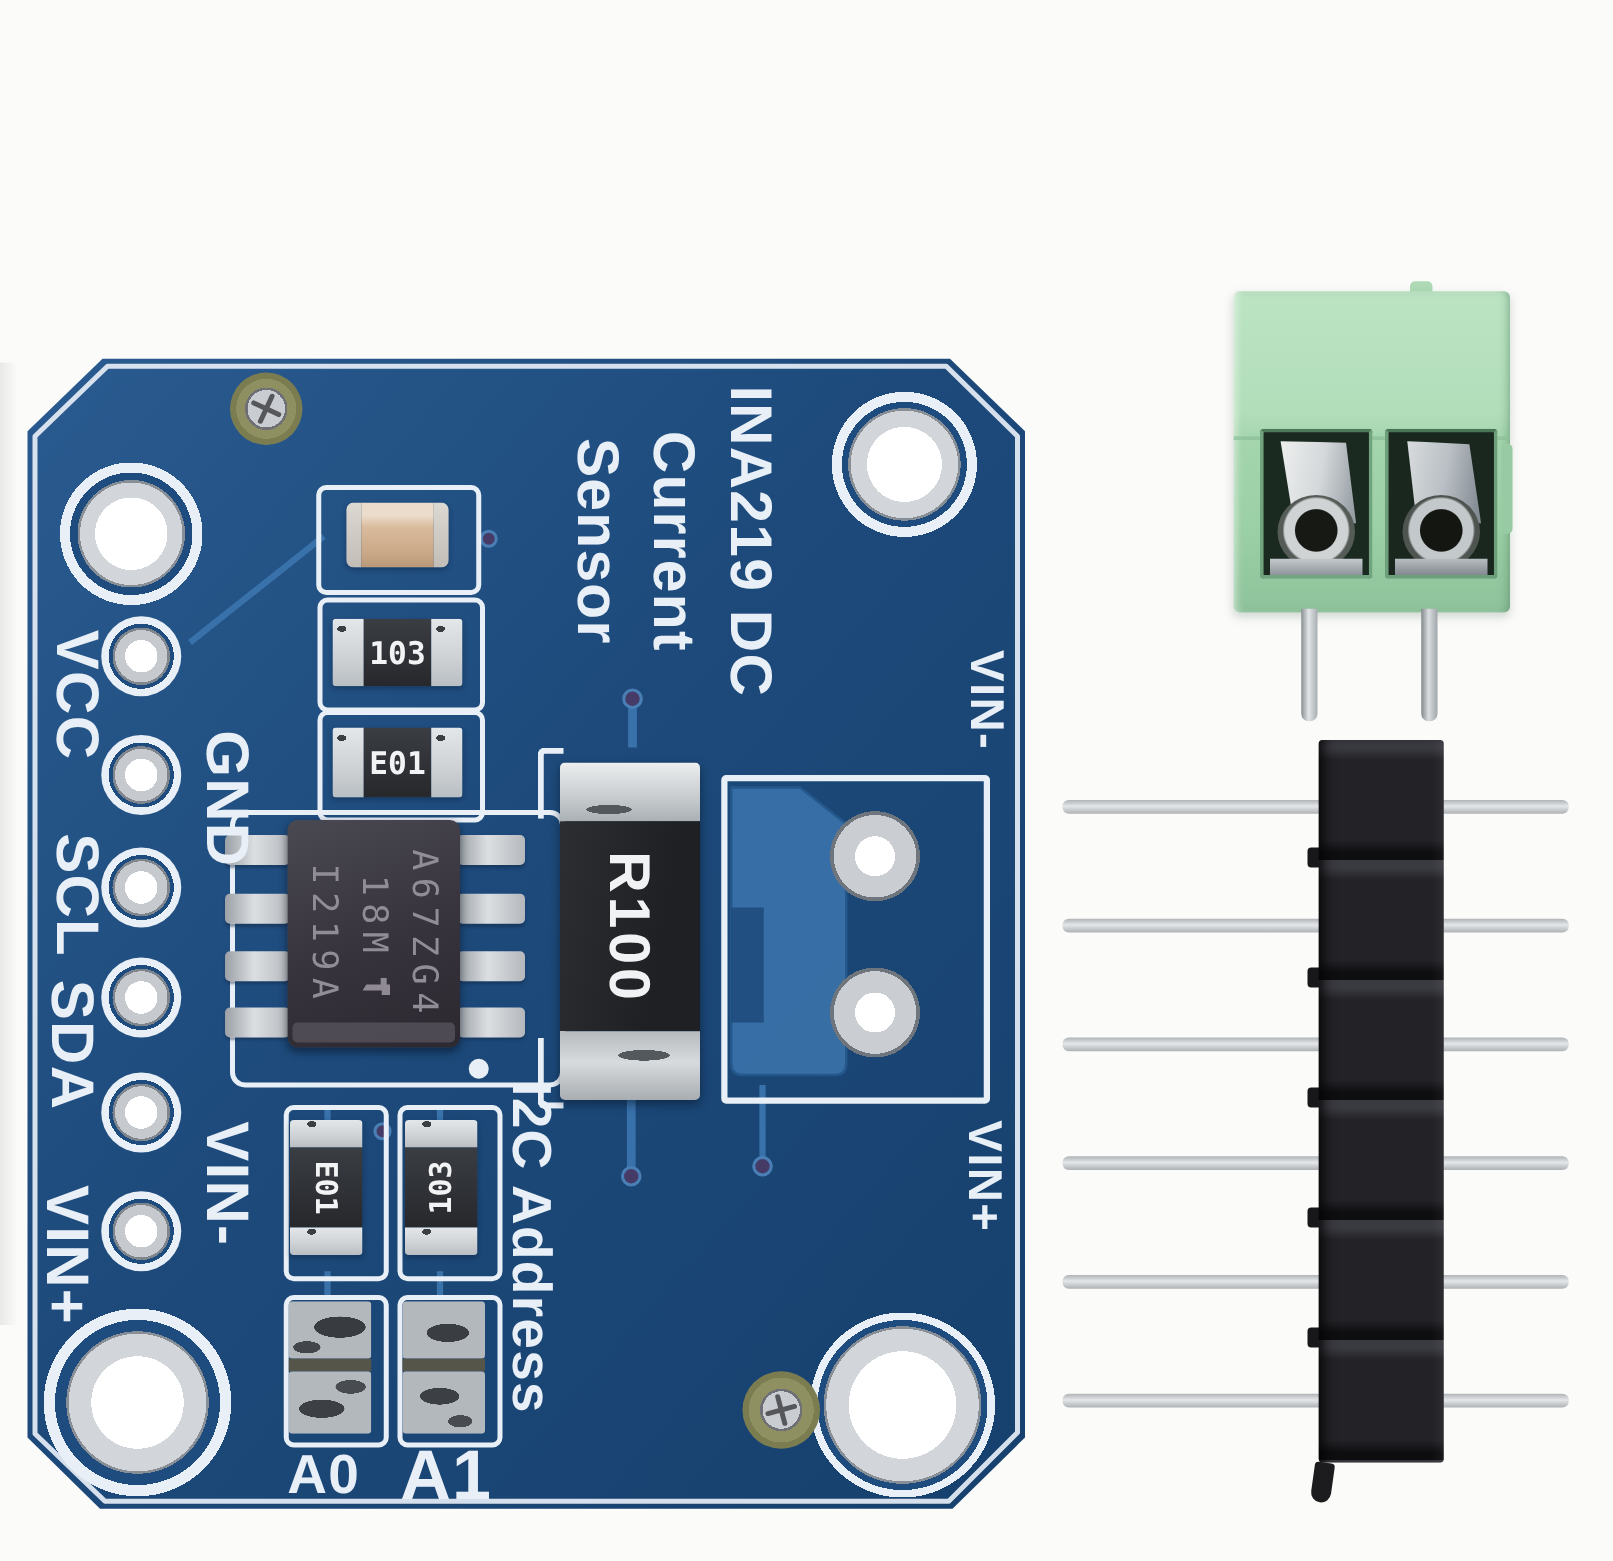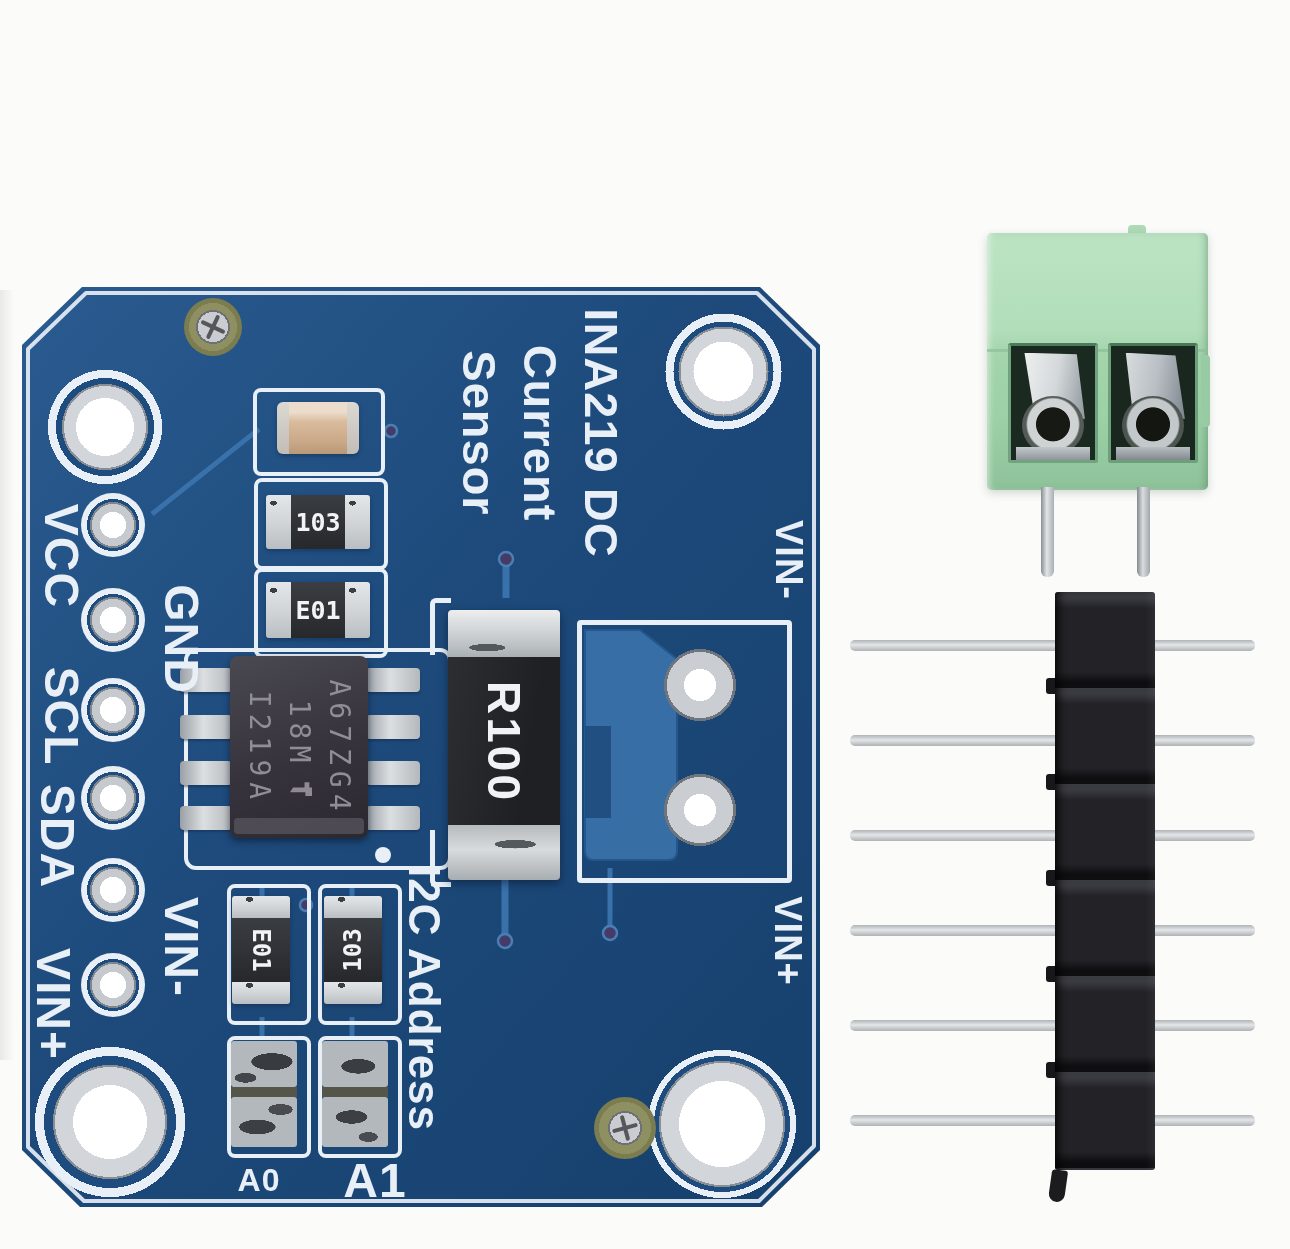--- a/index.html
+++ b/index.html
@@ -176,22 +176,22 @@
 
   <div class="v silk" style="left:540px;top:433px;width:270px;text-align:center;font-size:47px;line-height:61px;">
     <span style="display:block;">INA219 DC</span>
     <span style="display:block;">Current</span>
     <span style="display:block;">Sensor</span>
   </div>
 
   <div class="v silk" style="left:788px;top:560px;font-size:38px;">VIN-</div>
   <div class="v silk" style="left:787px;top:941px;font-size:38px;">VIN+</div>
   <div class="v silk" style="left:424px;top:998px;font-size:44px;">I2C Address</div>
-  <div class="hc silk" style="left:259px;top:1180px;font-size:32px;">A0</div>
-  <div class="hc silk" style="left:375px;top:1180px;font-size:48px;">A1</div>
+  <div class="hc silk" style="left:259px;top:1180px;font-size:44px;">A0</div>
+  <div class="hc silk" style="left:357px;top:1180px;font-size:56px;">A1</div>
 
   <div class="abs" style="left:985px;top:225px;width:225px;height:352px;">
     <div class="abs" style="left:143px;top:0;width:18px;height:10px;background:#aedbb6;border-radius:4px 4px 0 0;"></div>
     <div class="abs" style="left:2px;top:8px;width:221px;height:257px;border-radius:5px;
                 background:linear-gradient(180deg,#bce4c3 0%,#b2deba 38%,#a4d5ad 46%,#9cd0a6 72%,#8ec29a 100%);
                 box-shadow:inset 4px 0 6px -2px rgba(255,255,255,.55), inset -4px 0 8px -3px rgba(70,120,85,.55), 0 3px 8px rgba(80,110,90,.25);">
       <div class="abs" style="left:0;top:116px;width:100%;height:3px;background:#8cbf98;opacity:.7;"></div>
       <div class="abs" style="left:214px;top:122px;width:9px;height:72px;background:#98cba3;border-radius:0 4px 4px 0;"></div>
 
       <div class="abs" style="left:21px;top:110px;width:84px;height:114px;background:#1b2a20;border:3px solid #71a37e;border-top-color:#4e7a5c;border-radius:3px;overflow:hidden;">

